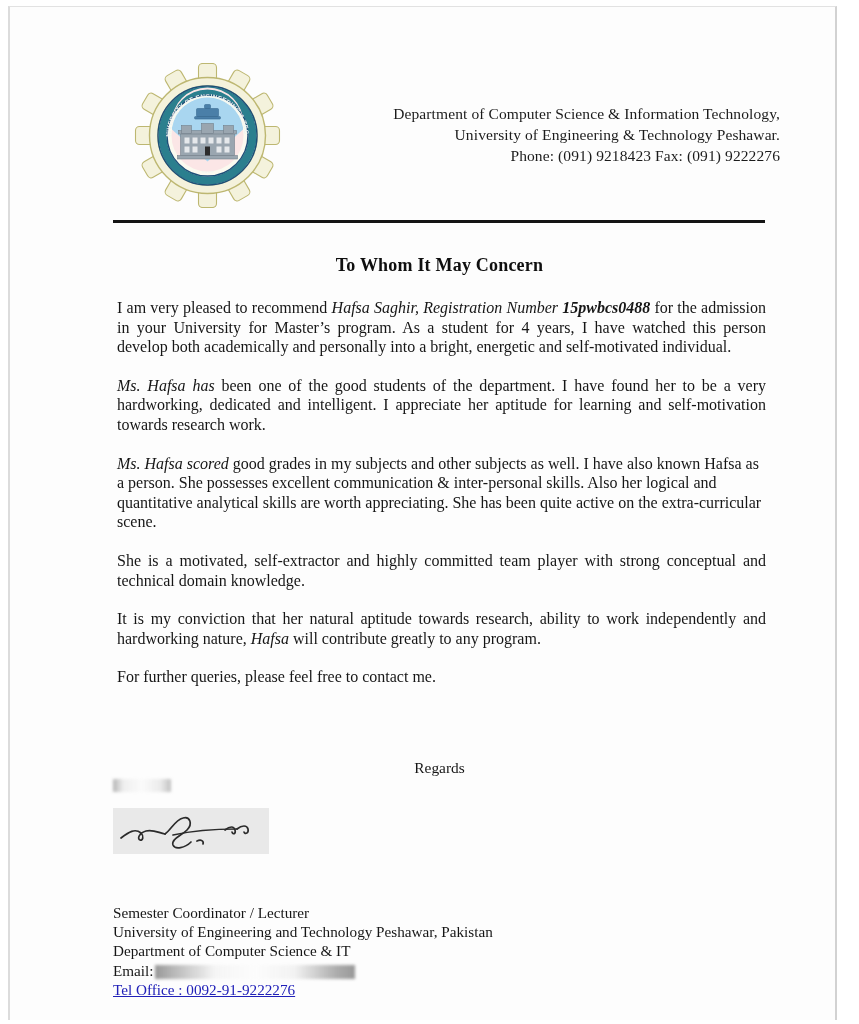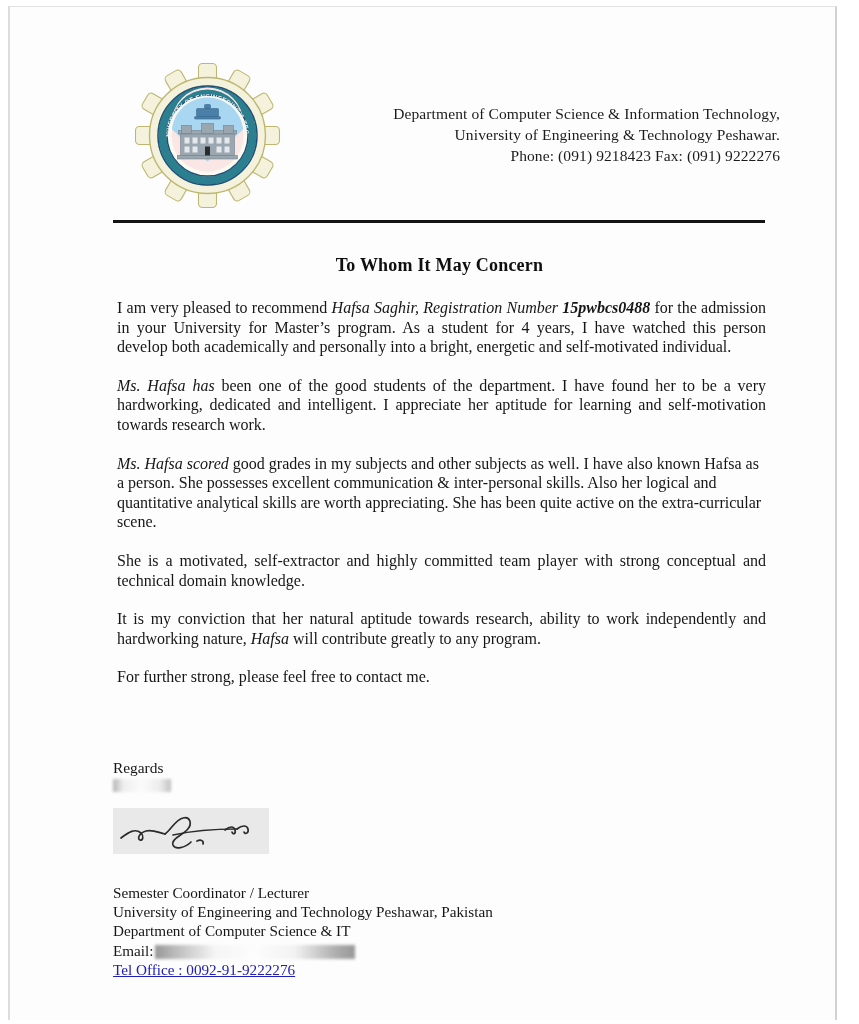--- a/index.html
+++ b/index.html
@@ -120,20 +120,21 @@
     left: 103px;
     top: 752px;
     width: 653px;
   }
   .regards-line {
     position: relative;
     font-size: 15.4px;
     color: #161616;
     height: 18px;
     overflow: hidden;
+    text-align: center;
   }
   .redacted-name {
     position: relative;
     margin-top: 2px;
     width: 58px;
     height: 13px;
     background: linear-gradient(90deg,
         rgba(120,120,120,0.55) 0%,
         rgba(200,200,200,0.25) 18%,
         rgba(235,235,235,0.12) 50%,
@@ -149,21 +150,21 @@
     background: #e9e9e9;
     position: relative;
     overflow: hidden;
   }
   .signature-img svg { display: block; width: 156px; height: 46px; }
 
   
   .footer-block {
     position: absolute;
     left: 103px;
-    top: 876px;
+    top: 896px;
     width: 653px;
     font-size: 15.2px;
     line-height: 19.2px;
     color: #161616;
   }
   .footer-block div { white-space: nowrap; }
   .email-row {
     position: relative;
     display: flex;
     align-items: center;
@@ -309,21 +310,21 @@
       <div class="divider"></div>
 
       <div class="content">
         <div class="letter-title">To Whom It May Concern</div>
         <div id="paragraphs">
             <p class="para"><span>I am very pleased to recommend </span><span class="i">Hafsa Saghir, Registration Number </span><span class="bi">15pwbcs0488</span><span> for the admission in your University for Master’s program. As a student for 4 years, I have watched this person develop both academically and personally into a bright, energetic and self-motivated individual.</span></p>
             <p class="para"><span class="i">Ms. Hafsa has</span><span> been one of the good students of the department. I have found her to be a very hardworking, dedicated and intelligent. I appreciate her aptitude for learning and self-motivation towards research work.</span></p>
             <p class="para ragged"><span class="i">Ms. Hafsa scored</span><span> good grades in my subjects and other subjects as well. I have also known Hafsa as a person. She possesses excellent communication &amp; inter-personal skills. Also her logical and quantitative analytical skills are worth appreciating. She has been quite active on the extra-curricular scene.</span></p>
             <p class="para"><span>She is a motivated, self-extractor and highly committed team player with strong conceptual and technical domain knowledge.</span></p>
             <p class="para"><span>It is my conviction that her natural aptitude towards research, ability to work independently and hardworking nature, </span><span class="i">Hafsa</span><span> will contribute greatly to any program.</span></p>
-            <p class="para"><span>For further strong, please feel free to contact me.</span></p>
+            <p class="para"><span>For further queries, please feel free to contact me.</span></p>
           </div>
       </div>
 
       <div class="signature-area">
         <div class="regards-line">Regards</div>
         <div class="redacted-name"></div>
         <div class="signature-img">
           <svg viewBox="0 0 156 46">
             <rect x="0" y="0" width="156" height="46" fill="#e9e9e9"></rect>
             <g fill="none" stroke="#2b2b2b" stroke-width="1.7" stroke-linecap="round">

